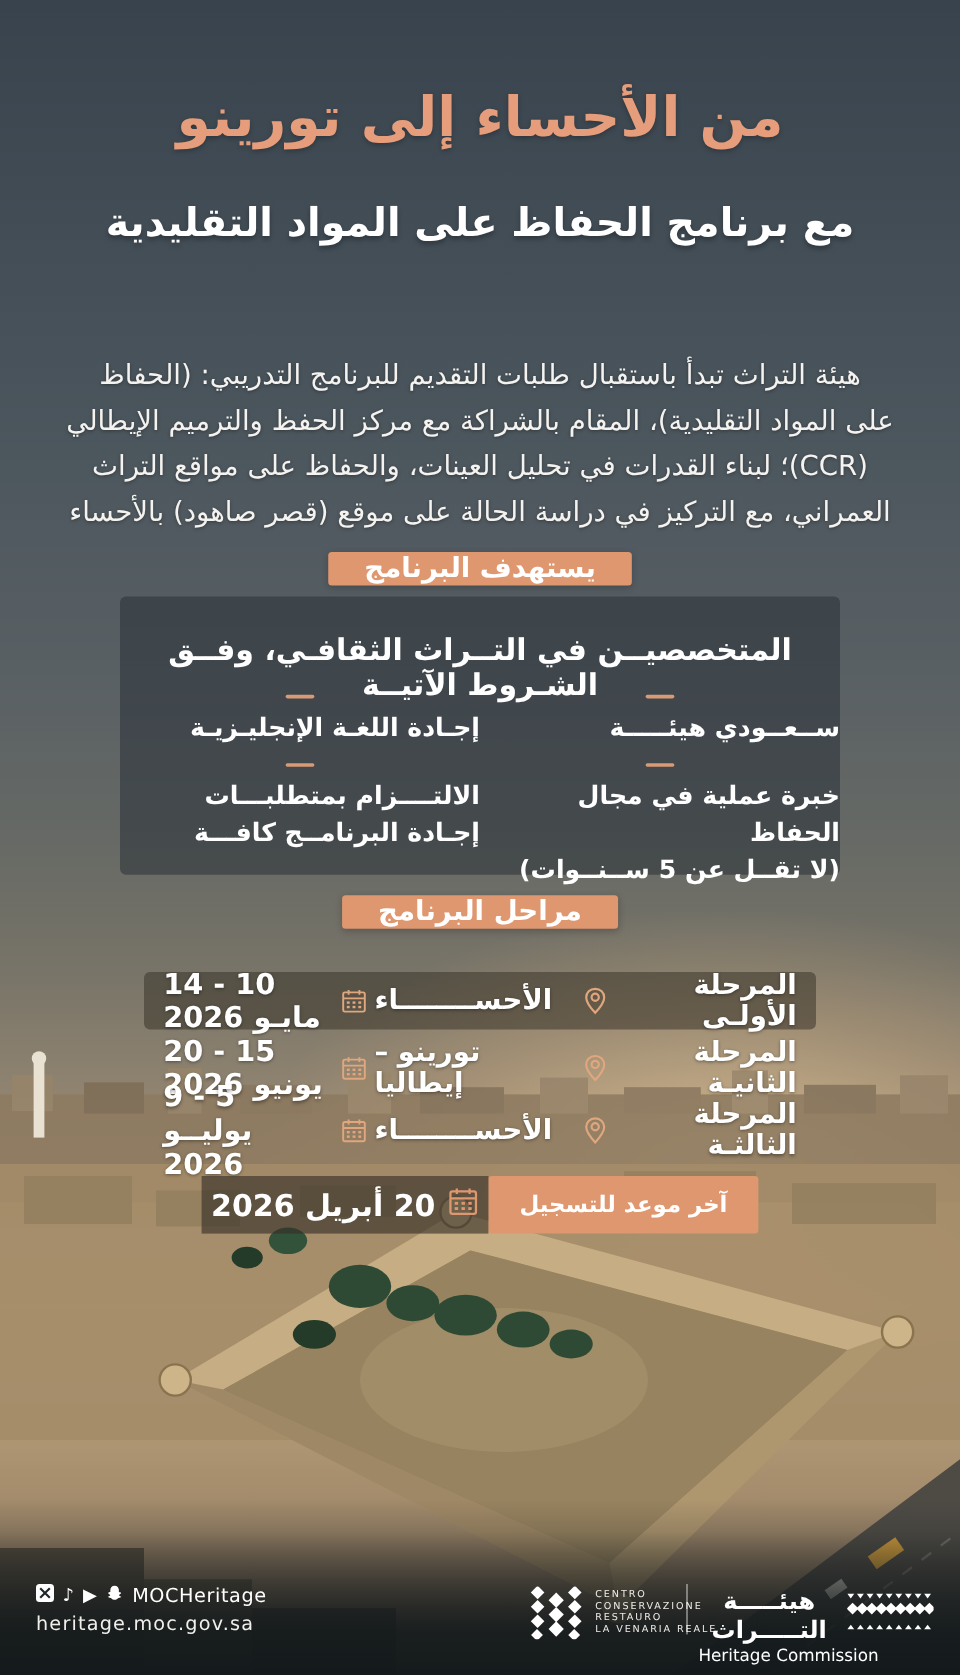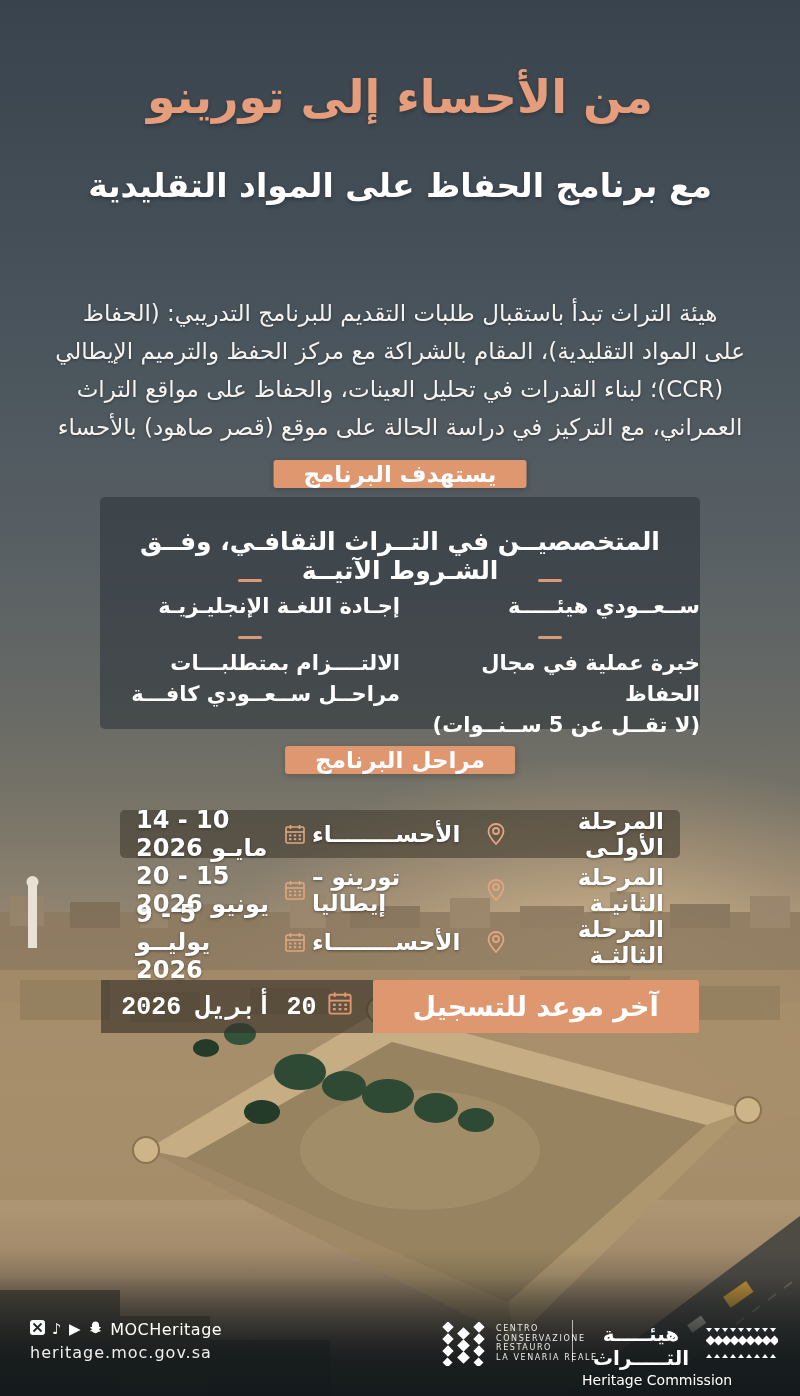--- a/index.html
+++ b/index.html
@@ -43,24 +43,24 @@
     display:flex; align-items:center; color:#fff; font-weight:bold;
     padding:0 16px; text-shadow:0 1px 3px rgba(0,0,0,.4); }
   .stage-row.first { background:rgba(58,53,42,.55); border-radius:5px; }
   .stage-label { font-size:23px; width:152px; }
   .stage-loc { font-size:23px; width:168px; text-align:left; }
   .stage-date { font-size:24px; flex:1; text-align:left; direction:rtl; }
   .pin-ico, .cal-ico { flex:0 0 auto; margin:0 6px; display:flex; align-items:center; }
 
   .deadline { position:absolute; top:980px; left:0; width:100%; display:flex;
     justify-content:center; align-items:stretch; }
-  .deadline-label { background:#df9770; color:#fff; font-size:27px; font-weight:bold;
-    padding:11px 40px; border-radius:3px 3px 3px 3px; display:flex; align-items:center; }
+  .deadline-label { background:#df9770; color:#fff; font-size:19px; font-weight:bold;
+    padding:11px 26px; border-radius:3px 3px 3px 3px; display:flex; align-items:center; }
   .deadline-date { background:rgba(52,46,38,.62); color:#fff; font-size:25px; font-weight:bold;
-    padding:8px 20px; display:flex; align-items:center; gap:10px; direction:rtl;font-family:Liberation Mono, monospace; }
+    padding:8px 8px; display:flex; align-items:center; gap:10px; direction:rtl; }
 
   .footer { position:absolute; left:0; bottom:0; width:100%; height:90px; direction:ltr; color:#fff; }
   .social-block { position:absolute; left:30px; top:14px; }
   .social-row { display:flex; align-items:center; gap:7px; font-size:16px; letter-spacing:.5px; }
   .social-row .glyph { font-size:15px; line-height:15px; }
   .website { font-size:16px; letter-spacing:1px; margin-top:4px; color:#f0efec; }
   .ccr-logo { position:absolute; left:441px; top:16px; }
   .ccr-text { position:absolute; left:496px; top:18px; font-size:8px; letter-spacing:1.6px;
     line-height:9.5px; color:#eceae6; font-family:"DejaVu Sans", sans-serif; }
   .footer-divider { position:absolute; left:572px; top:14px; width:1px; height:42px; background:rgba(255,255,255,.65); }
@@ -177,21 +177,21 @@
         <div>إجـادة اللغـة الإنجليـزيـة</div>
       </div>
       <div class="req-item">
         <span class="dash"></span>
         <div>خبرة عملية في مجال الحفاظ</div>
         <div>(لا تقــل عن 5 ســنــوات)</div>
       </div>
       <div class="req-item">
         <span class="dash"></span>
         <div>الالتــــزام بمتطلبـــات</div>
-        <div>مراحــل ســعــودي كافـــة</div>
+        <div>إجـادة البرنامــج كافـــة</div>
       </div>
     </div>
   </div>
 
   <div class="badge badge2">مراحل البرنامج</div>
 
   <div class="stage-row first" style="top:810px">
     <div class="stage-label">المرحلة الأولـى</div>
     <span class="pin-ico">
       <svg width="20" height="24" viewBox="0 0 20 24">

